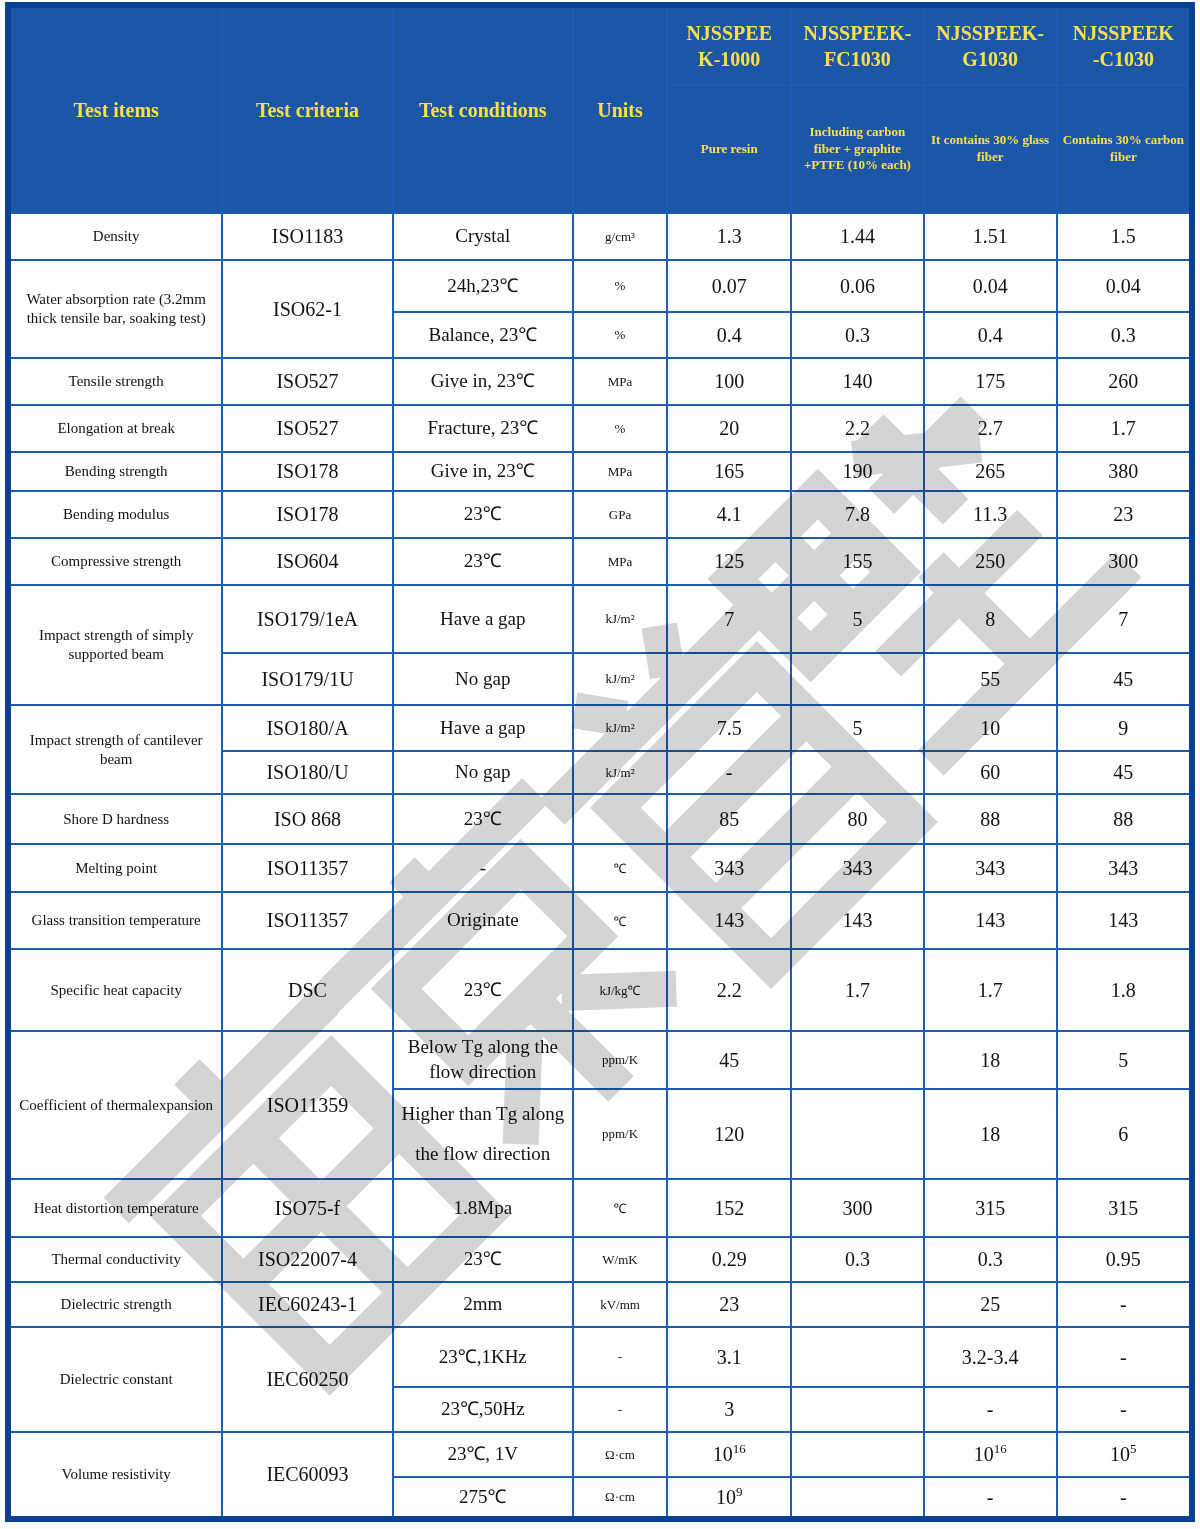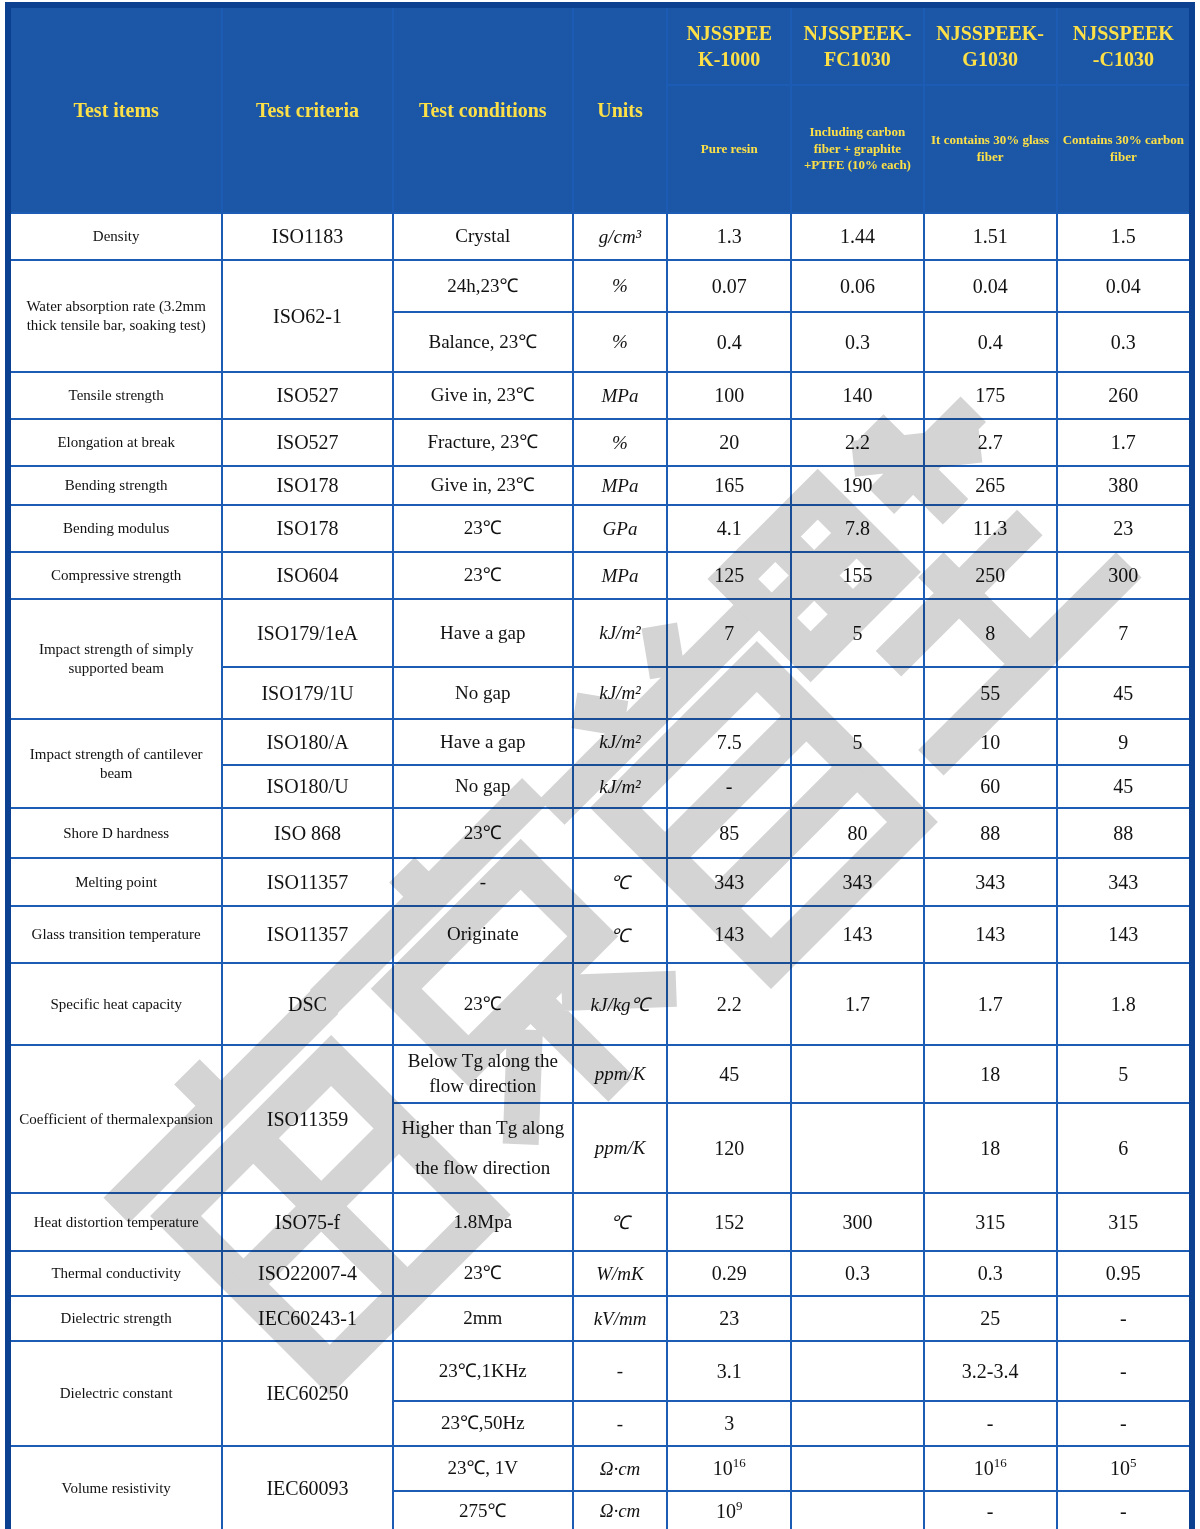--- a/index.html
+++ b/index.html
@@ -15,21 +15,21 @@
     border:2px solid #1d5cb5;text-align:center;vertical-align:middle;
     padding:2px 4px;font-size:20px;overflow:hidden;
   }
   thead th{
     background:#1b57a6;color:#fde047;font-weight:bold;line-height:1.3;margin-left:8px;
   }
   .pdesc{font-size:13px;}
   .c-item{font-size:15px;line-height:1.25;}
   .c-crit{font-size:20px;font-family:Liberation Serif, serif;}
   .c-cond{font-size:19px;line-height:1.3;}
-  .c-unit{font-size:19px;font-style:italic;}
+  .c-unit{font-size:13px;}
   .c-val{font-size:20px;}
   .loose{line-height:2.1;}
   sup{font-size:13px;line-height:0;}
   .watermark{
     position:absolute;left:0;top:0;width:1200px;height:1529px;
     pointer-events:none;mix-blend-mode:multiply;z-index:5;
   }
   .sr{position:absolute;width:1px;height:1px;overflow:hidden;opacity:0;}
 </style>
 </head>
@@ -78,21 +78,21 @@
     <tr style="height:52px">
       <td class="c-item" rowspan="2">Water absorption rate (3.2mm thick tensile bar, soaking test)</td>
       <td class="c-crit" rowspan="2">ISO62-1</td>
       <td class="c-cond">24h,23℃</td>
       <td class="c-unit">%</td>
       <td class="c-val">0.07</td>
       <td class="c-val">0.06</td>
       <td class="c-val">0.04</td>
       <td class="c-val">0.04</td>
     </tr>
-    <tr style="height:60px">
+    <tr style="height:46px">
       <td class="c-cond">Balance, 23℃</td>
       <td class="c-unit">%</td>
       <td class="c-val">0.4</td>
       <td class="c-val">0.3</td>
       <td class="c-val">0.4</td>
       <td class="c-val">0.3</td>
     </tr>
     <tr style="height:47px">
       <td class="c-item">Tensile strength</td>
       <td class="c-crit">ISO527</td>

